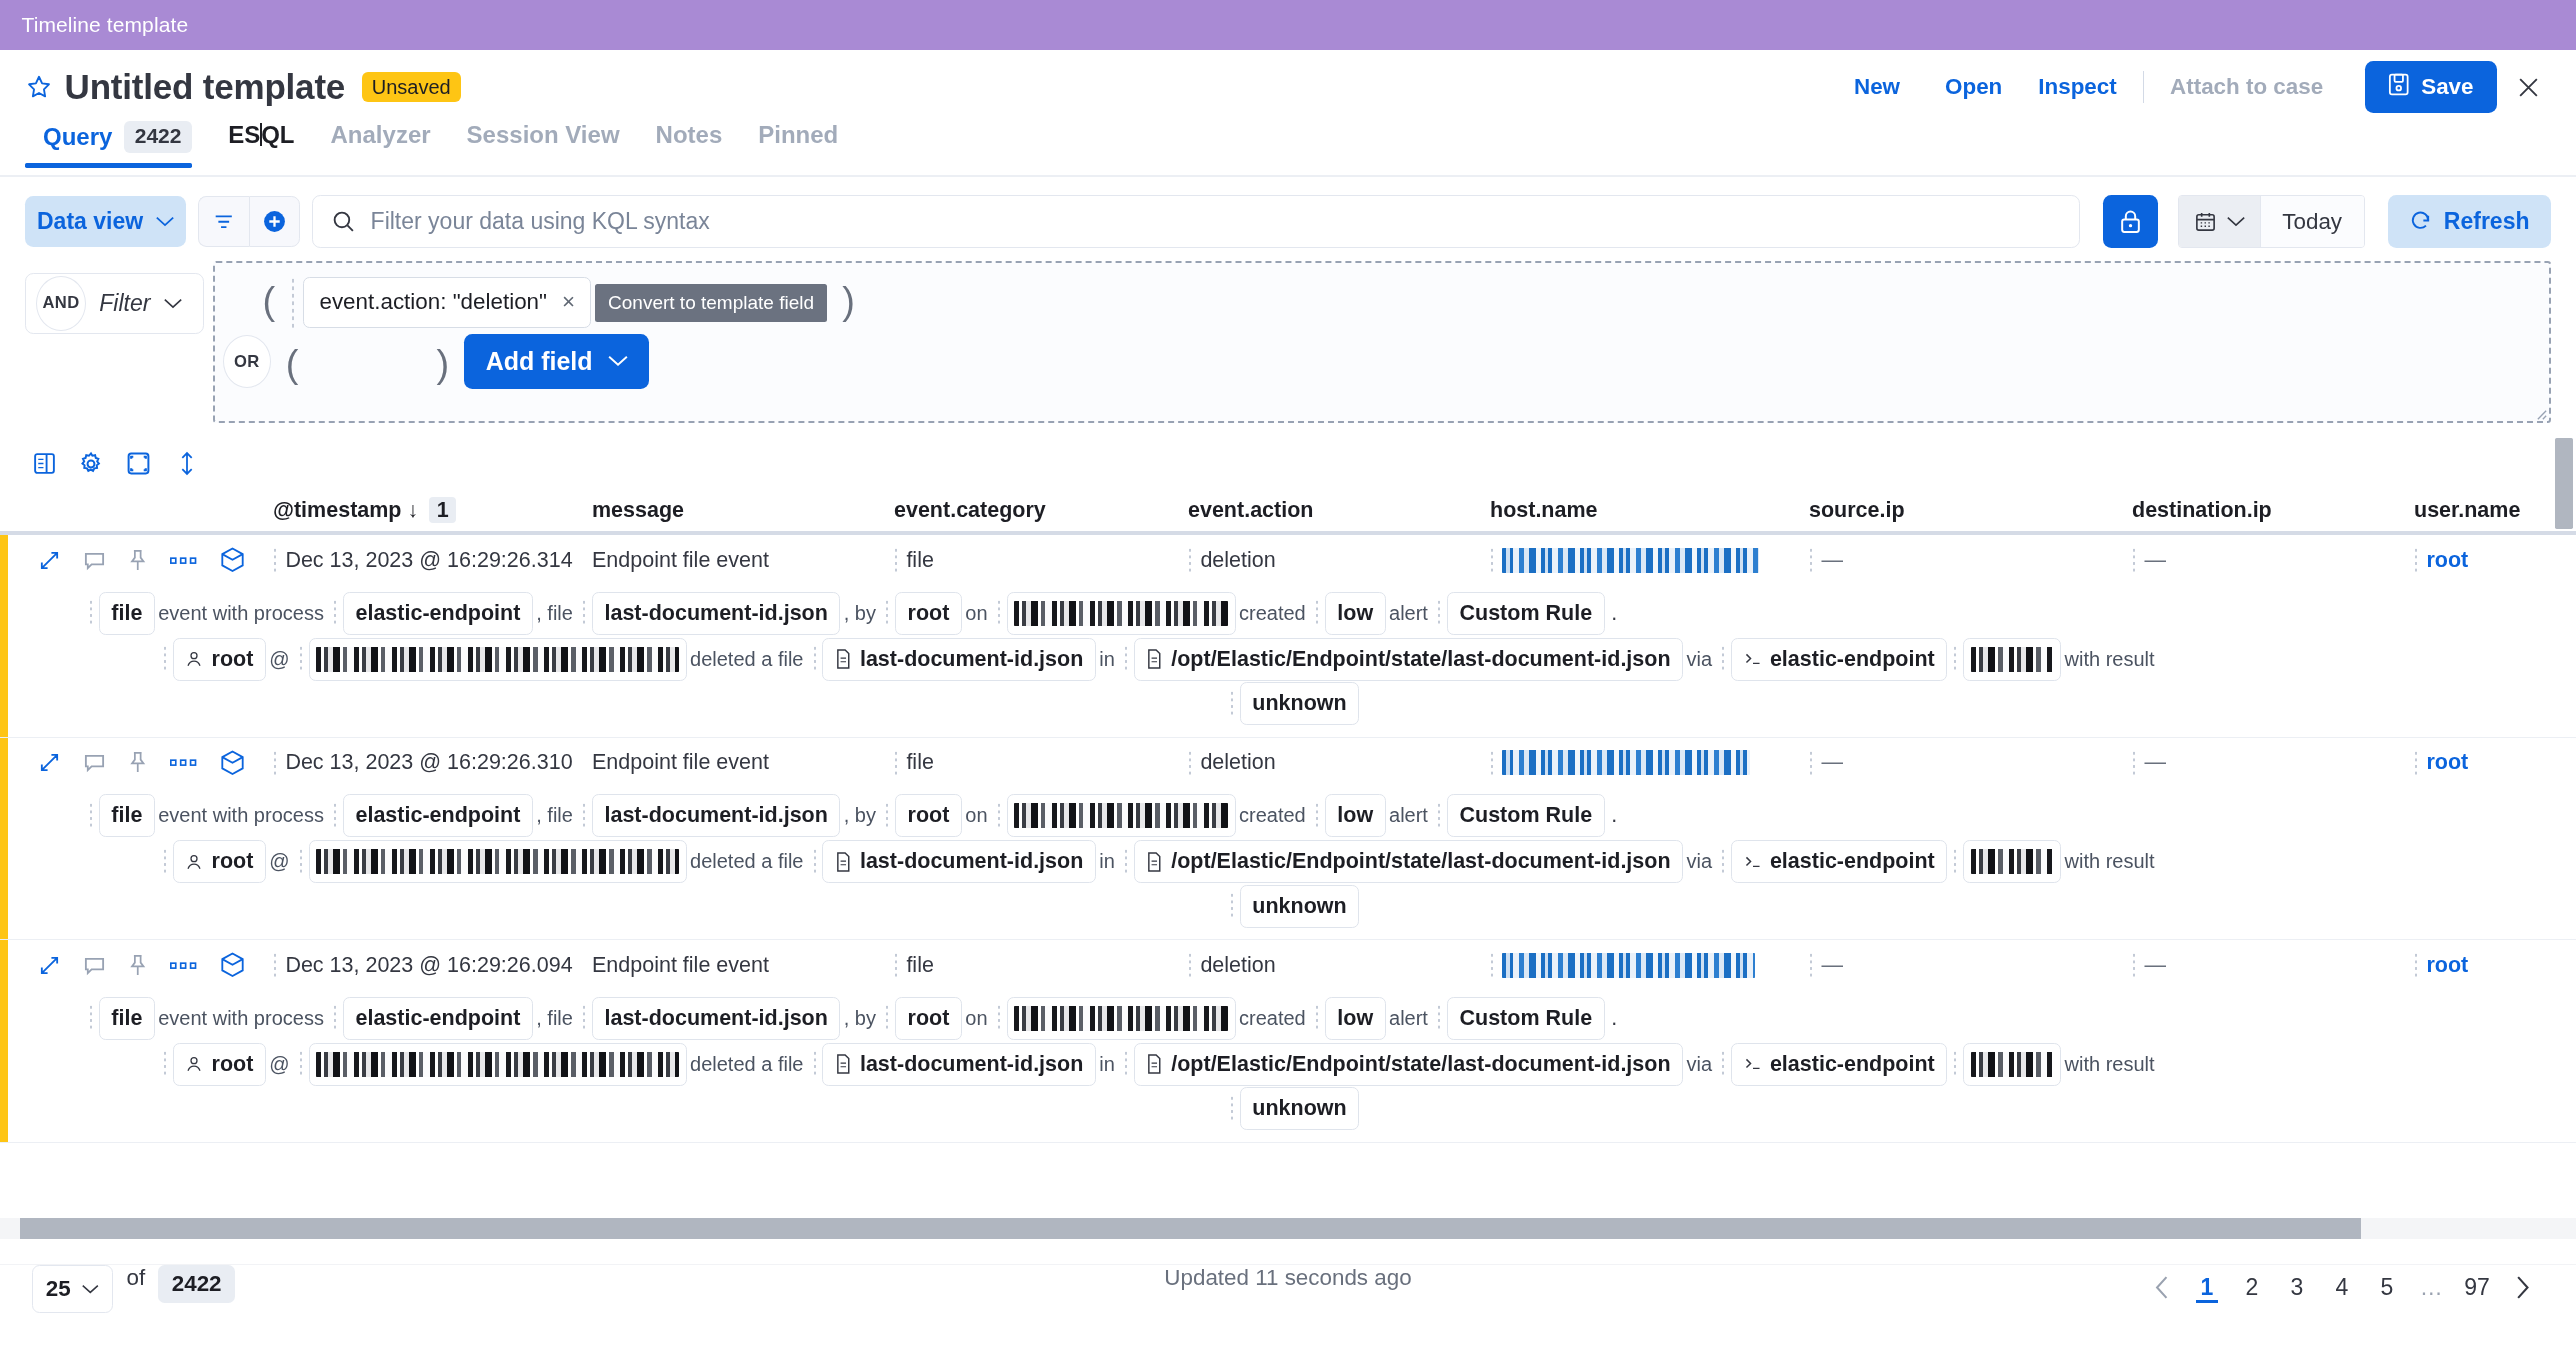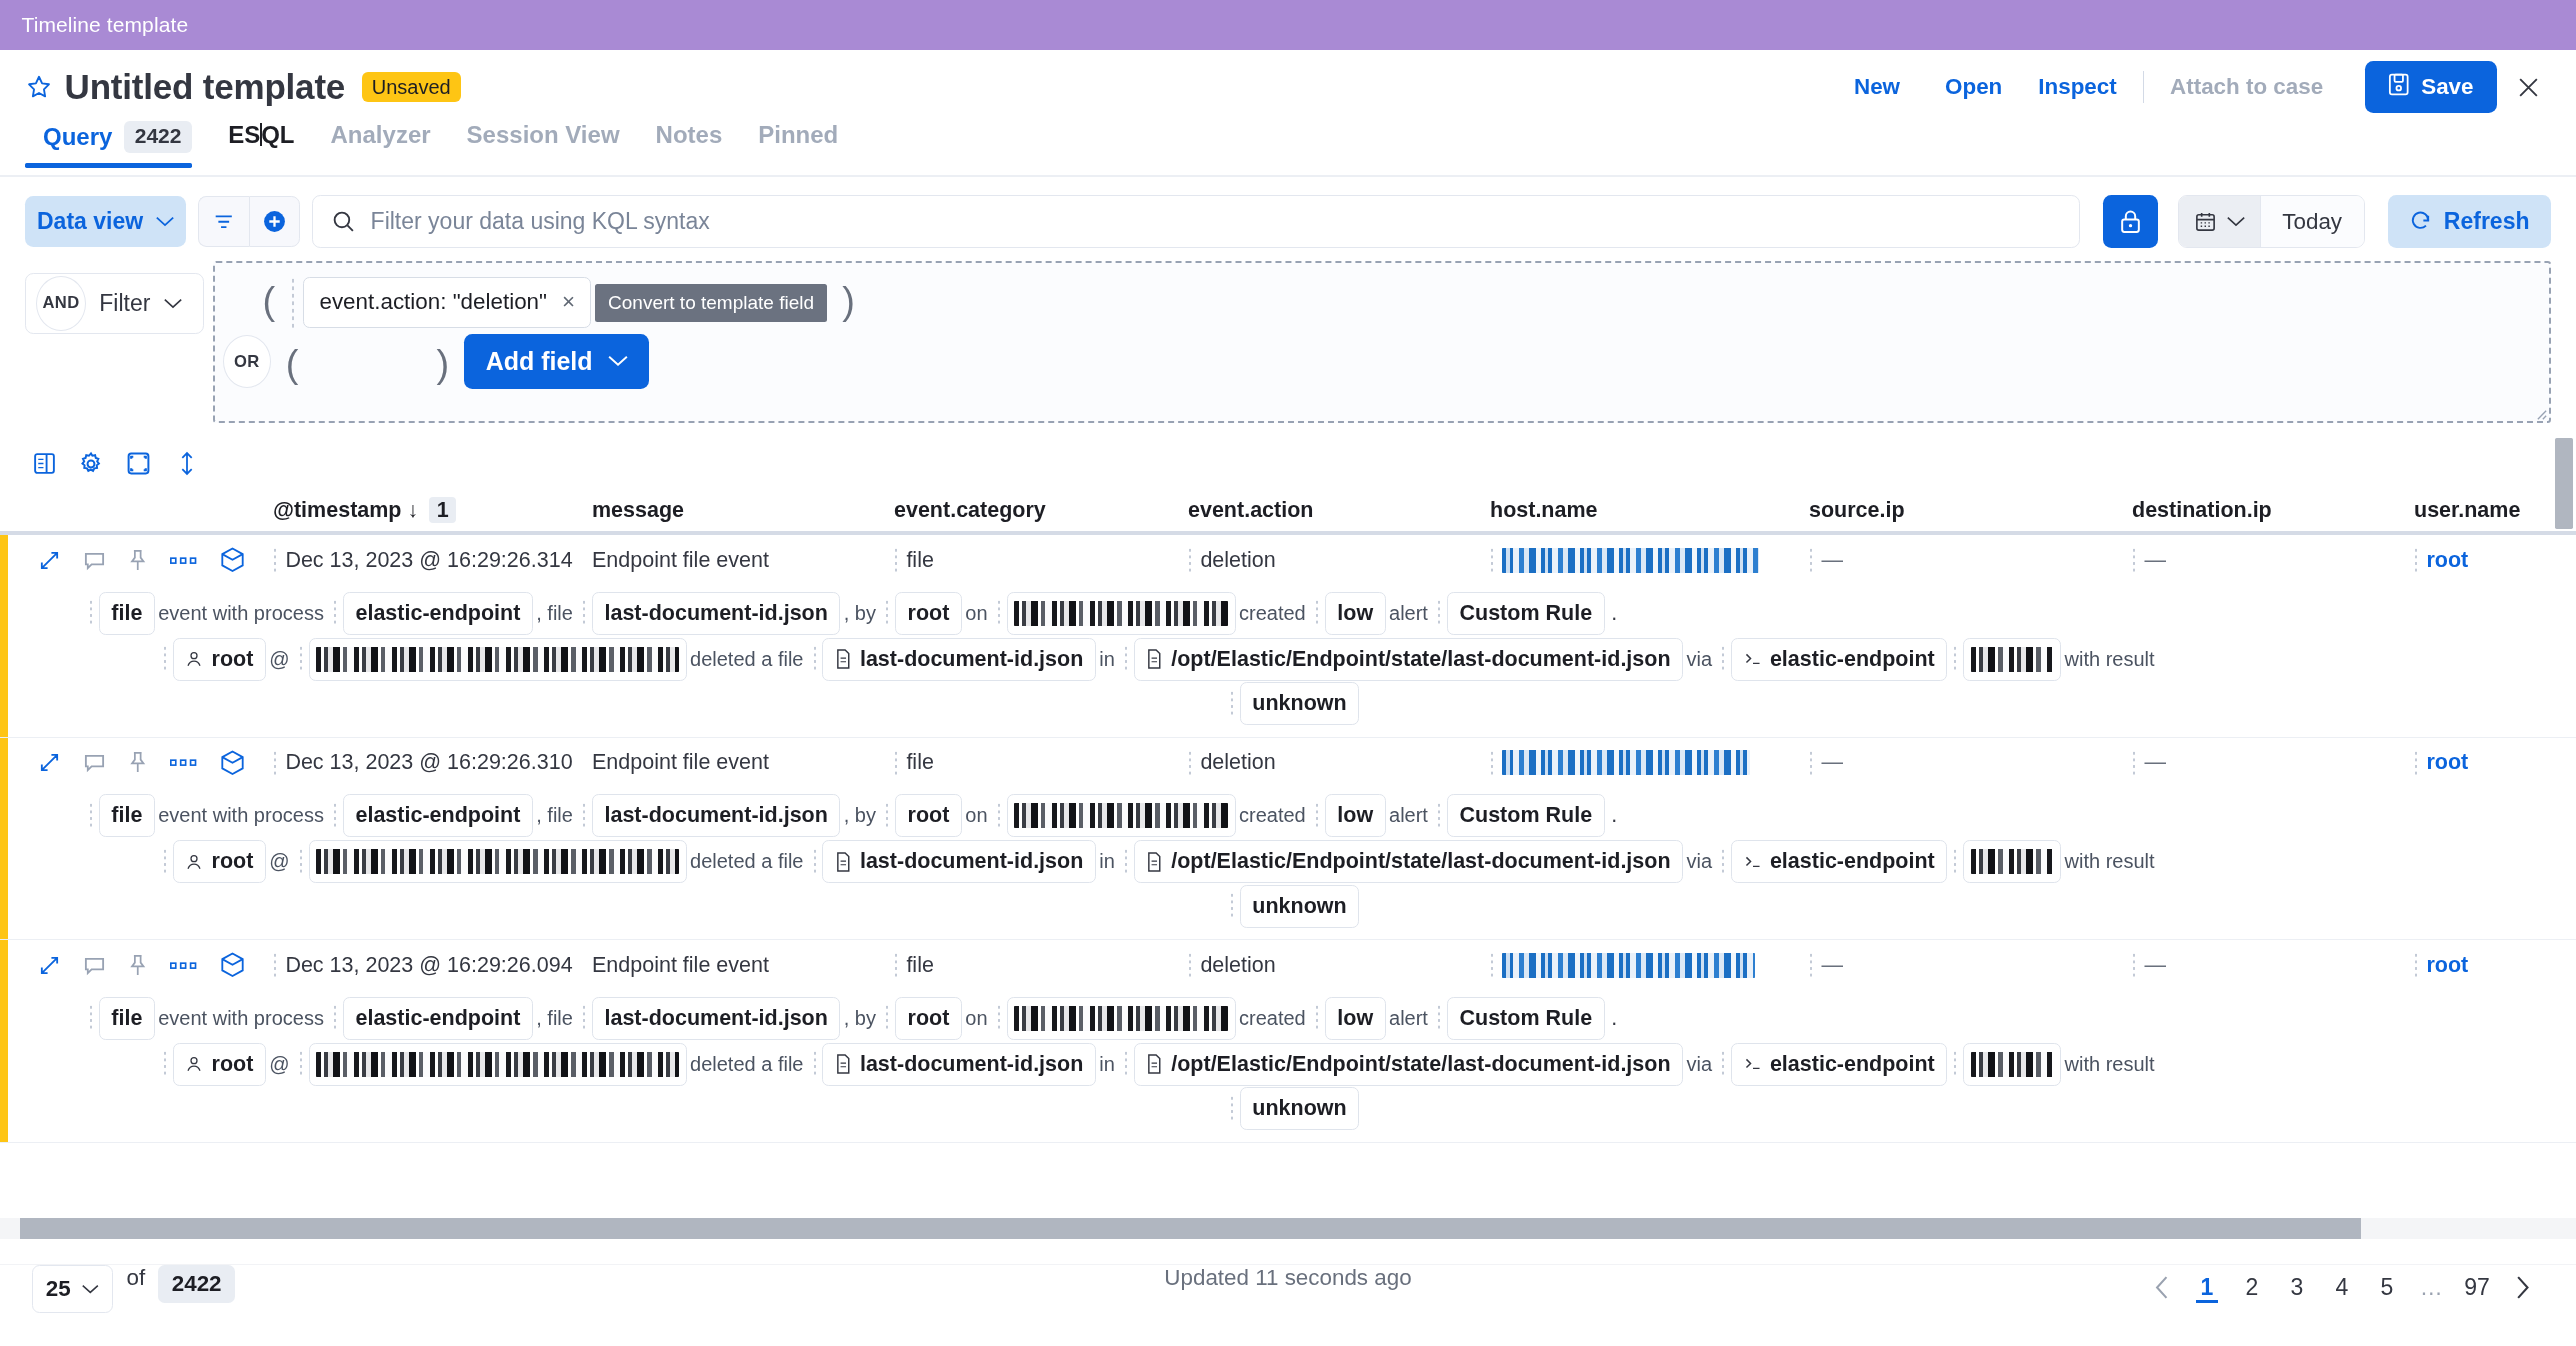--- a/index.html
+++ b/index.html
@@ -111,21 +111,21 @@
     flex: 1 1 auto; border: none; outline: none; background: transparent;
     font-size: 23px; color: #343741; font-family: inherit; min-width: 0;
   }
   .kql-input input::placeholder { color: #7a8598; }
   .lock-btn {
     background: #0b64dd; border: none; border-radius: 8.3px; width: 55px; height: 53px;
     display: inline-flex; align-items: center; justify-content: center; cursor: pointer;
     margin-left: 11.6px;
   }
   .date-group {
-    display: flex; align-items: stretch; border: 0.8px solid #e3e7ef; border-radius: 9px;
+    display: flex; align-items: stretch; border: 0.8px solid #e3e7ef; border-radius: 4px;
     overflow: hidden; margin-left: 8.3px; height: 53px;
   }
   .date-cal {
     background: #ebeef3; display: inline-flex; align-items: center; gap: 10px;
     padding: 0 15px; cursor: pointer; border-right: 0.8px solid #e3e7ef;
   }
   .date-today {
     background: #fbfcfe; display: inline-flex; align-items: center;
     padding: 0 21.5px; font-size: 22.4px; color: #343741; cursor: pointer; white-space: nowrap;
   }
@@ -146,21 +146,21 @@
   .and-chip {
     border: 0.8px solid #e3e7ef; border-radius: 50%; width: 50px; height: 55px;
     display: inline-flex; align-items: center; justify-content: center;
     font-size: 16.6px; font-weight: 700; color: #343741; background: #fff; letter-spacing:0.3px;
   }
   .or-chip {
     border: 0.8px solid #e3e7ef; border-radius: 50%; width: 48px; height: 53px;
     display: inline-flex; align-items: center; justify-content: center;
     font-size: 16.6px; font-weight: 700; color: #343741; background: #fff; letter-spacing:0.3px;
   }
-  .filter-label { font-size: 23px; color: #343741; }
+  .filter-label { font-size: 23px; color: #343741; font-style: italic; }
   .dashed-box {
     flex: 1 1 auto; margin-left: 8.3px; border: 2.5px dashed #98a2b3;
     border-radius: 3.3px; background: #fbfcfe; padding: 13.3px 0 16.6px 0;
     position: relative; min-height: 162px;
   }
   .cond-line { display: flex; align-items: flex-start; padding-left: 48px; }
   .paren { font-size: 38px; color: #69707d; line-height: 1; padding: 5px 15px 0 0; font-weight: 300; }
   .paren.r { padding: 5px 0 0 15px; }
   .grip { width: 5.8px; align-self: stretch; margin-right: 7.5px;
     background-image: radial-gradient(#c3cad6 1.2px, transparent 1.2px);

